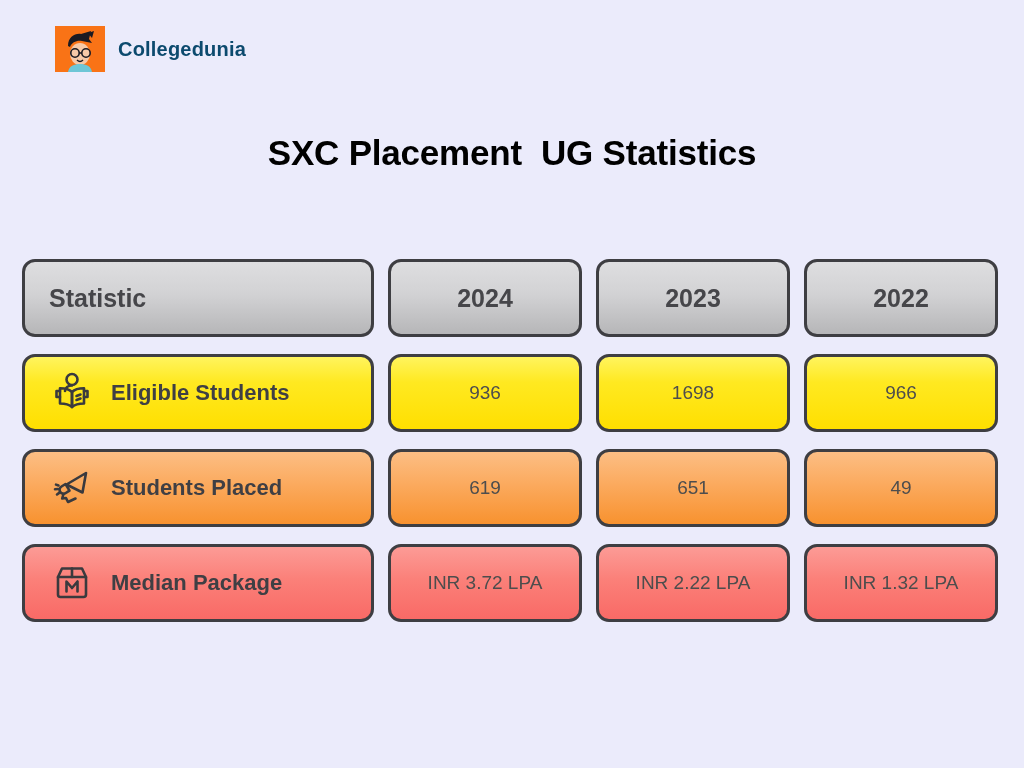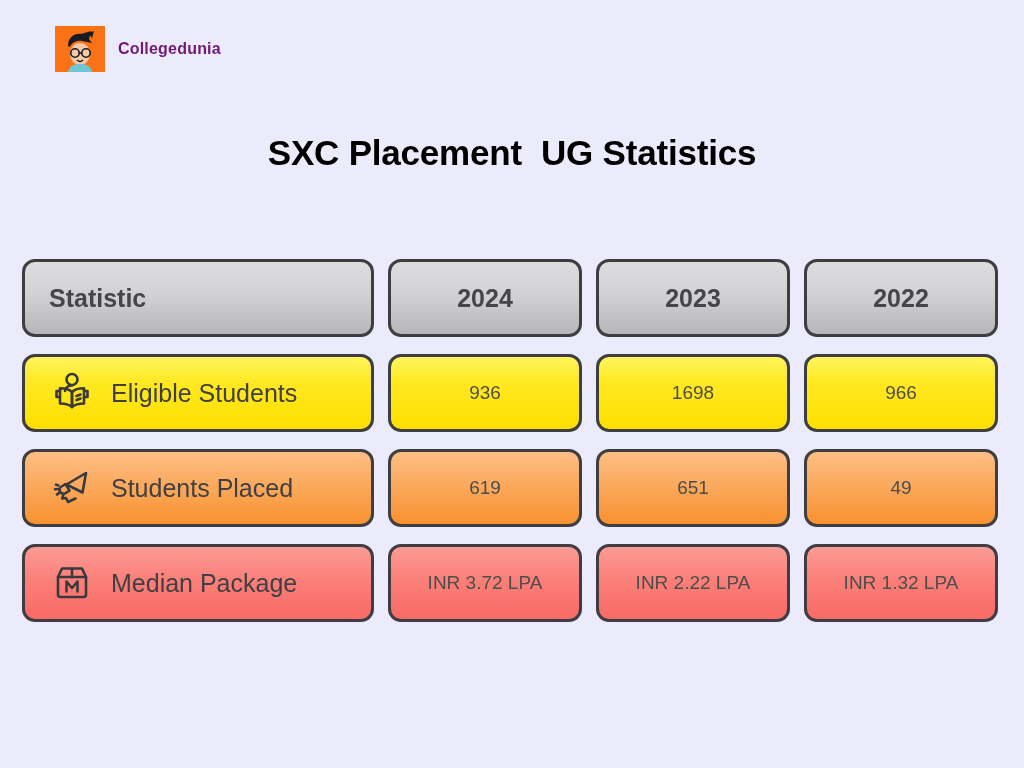--- a/index.html
+++ b/index.html
@@ -28,23 +28,23 @@
     width: 50px;
     height: 46px;
     background: #f97316;
     display: block;
     position: relative;
     overflow: hidden;
     flex: 0 0 auto;
   }
   .brand-logo svg { display: block; }
   .brand-name {
-    font-size: 16px;
-    font-weight: bold;
-    color: #701a75;
+    font-size: 20px;
+    font-weight: bold;
+    color: #0c4a6e;
     letter-spacing: 0.2px;
     white-space: nowrap;
   }
 
   
   .page-title {
     position: absolute;
     top: 133px;
     left: 0;
     width: 1024px;
@@ -80,22 +80,22 @@
     height: 78px;
     font-size: 18px;
     color: #4d4d4d;
     overflow: hidden;
   }
   .cell.label {
     width: 352px;
     flex: 0 0 352px;
     padding-left: 24px;
     gap: 16px;
-    font-size: 25px;
-    font-weight: normal;
+    font-size: 22px;
+    font-weight: bold;
     color: #3f3f44;
     justify-content: flex-start;
   }
   .cell.val {
     flex: 1 1 0;
     justify-content: center;
     font-size: 19px;
     font-weight: normal;
   }
   .cell.head {

